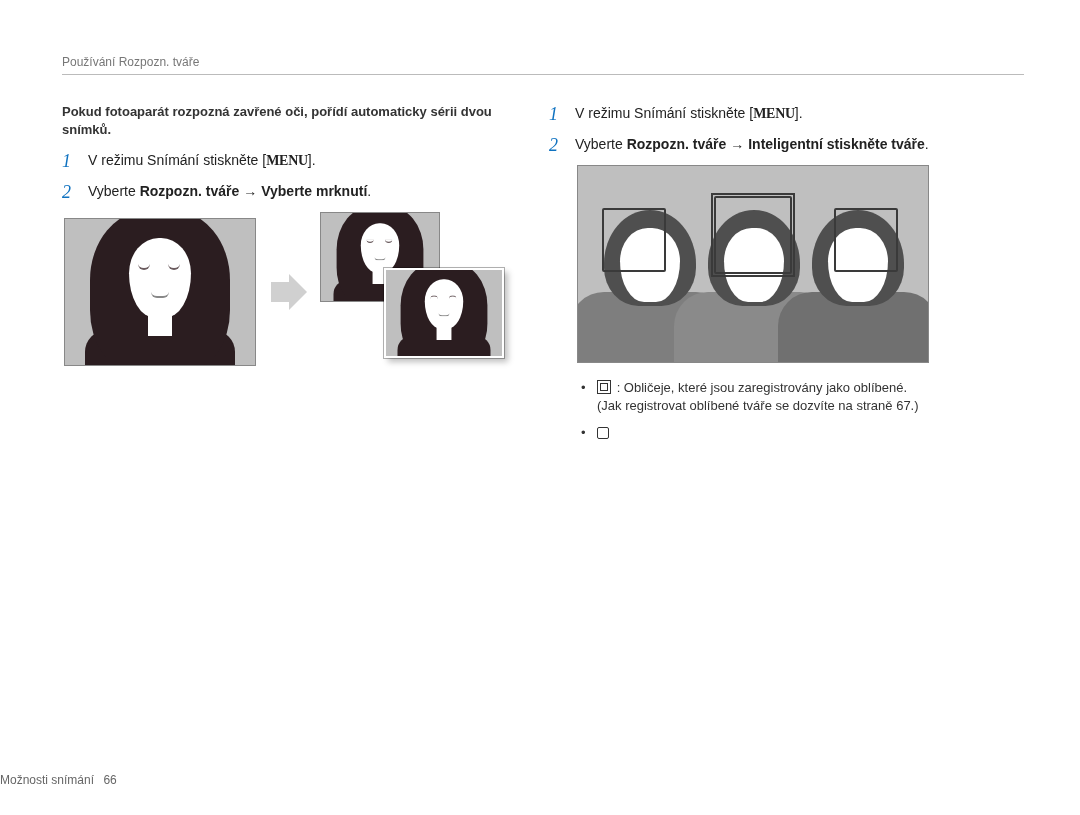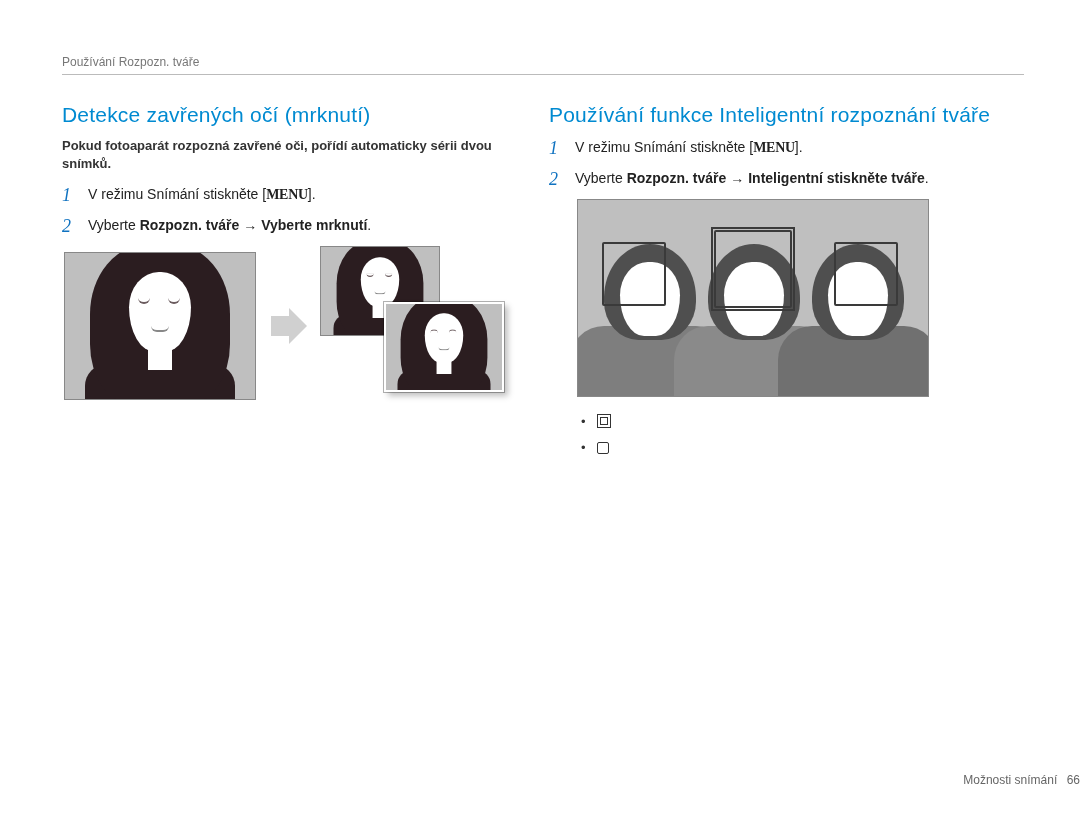--- a/index.html
+++ b/index.html
@@ -125,37 +125,36 @@
     display:inline-block; vertical-align:-2px; margin-right:2px;
   }
   .legend-icon.double { position:relative; width:14px; height:14px; }
   .legend-icon.double span { position:absolute; inset:0; border:1.5px solid #333; }
   .legend-icon.double span:last-child { inset:3px; }
   .legend-icon.single { width:12px; height:12px; border:1.5px solid #333; }
   .rounded { border-radius:2px; }
 
   
   .footer {
-    position:absolute; bottom:28px; left:0; width:1080px; text-align:right;
+    position:absolute; bottom:28px; left:0; width:1080px; text-align:left;
     font-size:12px; color:#666;
   }
   .footer .pnum { margin-left:6px; color:#666;}
 </style>
 </head>
 <body>
 
 <div class="page">
 
   <div class="section-header">Používání Rozpozn. tváře</div>
   <hr class="rule">
 
   <div class="columns">
 
     <div class="col-left">
-      <h2 class="blue">Detekce zavřených očí (mrknutí)</h2>
       <p class="body">Pokud fotoaparát rozpozná zavřené oči, pořídí automaticky sérii dvou snímků.</p>
 
       <ol class="steps">
         <li>
           <span class="num">1</span>
           <span>V režimu Snímání stiskněte [</span><span class="menu-label">MENU</span><span>].</span>
         </li>
         <li>
           <span class="num">2</span>
           <span>Vyberte </span><span class="bold">Rozpozn. tváře</span><span class="arrow bold">→</span><span class="bold">Vyberte mrknutí</span><span>.</span>
@@ -198,21 +197,20 @@
               <div class="skin"></div>
             <div class="eye-l"></div>
               <div class="eye-r"></div>
               <div class="mouth"></div>
           </div>
         </div>
       </div>
     </div>
 
     <div class="col-right">
-      <h2 class="blue">Používání funkce Inteligentní rozpoznání tváře</h2>
 
       <ol class="steps">
         <li>
           <span class="num">1</span>
           <span>V režimu Snímání stiskněte [</span><span class="menu-label">MENU</span><span>].</span>
         </li>
         <li>
           <span class="num">2</span>
           <span>Vyberte </span><span class="bold">Rozpozn. tváře</span><span class="arrow bold">→</span><span class="bold">Inteligentní stiskněte tváře</span><span>.</span>
         </li>
@@ -235,21 +233,22 @@
             <div class="skin2"></div>
         </div>
         <div class="detect-frame rounded df1"></div>
         <div class="detect-frame double rounded df2"></div>
         <div class="detect-frame rounded df3"></div>
       </div>
 
       <ul class="legend">
         <li>
           <span class="legend-icon double rounded"><span></span><span></span></span>
-          <br>
+          <span>: Obličeje, které jsou zaregistrovány jako oblíbené.</span><br>
+          <span>(Jak registrovat oblíbené tváře se dozvíte na straně 67.)</span>
         </li>
         <li>
           <span class="legend-icon single rounded"></span>
         </li>
       </ul>
 
     </div>
   </div>
 
   <div class="footer">

